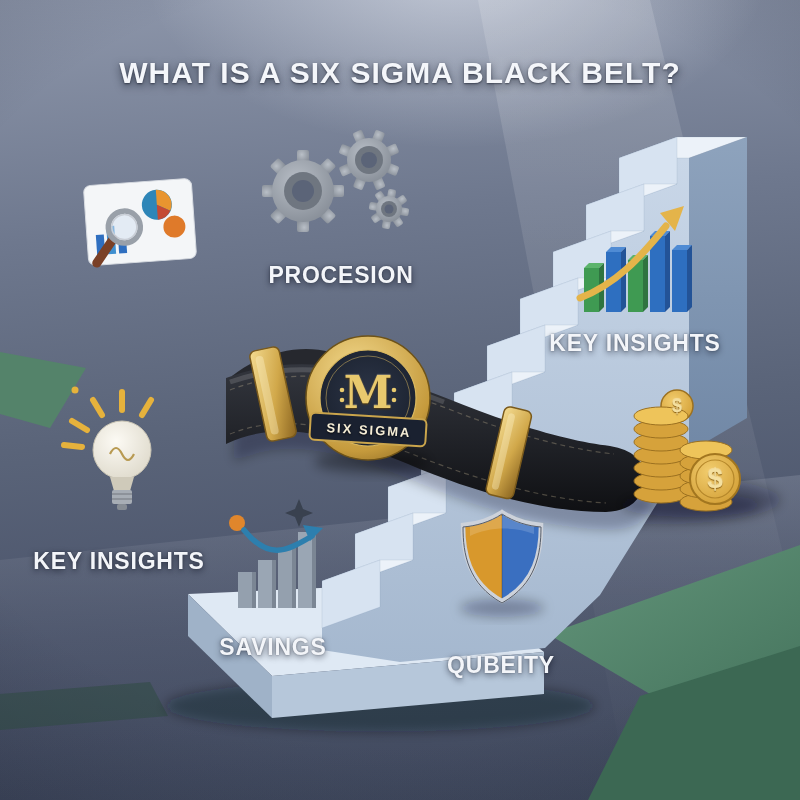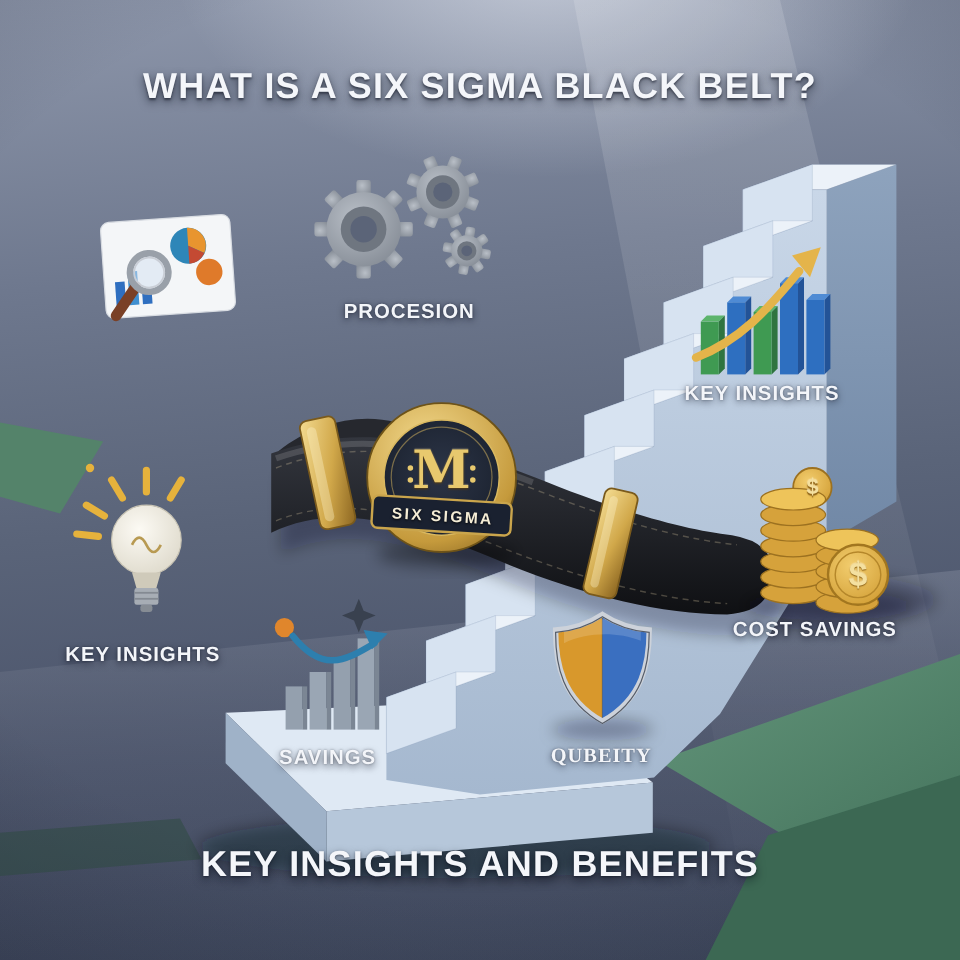--- a/index.html
+++ b/index.html
@@ -7,22 +7,23 @@
     position:relative;width:800px;height:800px;overflow:hidden;
     font-family:"Liberation Sans",sans-serif;
     background:
       radial-gradient(ellipse 520px 300px at 57% -4%, rgba(240,244,252,.55), rgba(240,244,252,0) 60%),
       radial-gradient(ellipse 900px 700px at 50% 45%, rgba(0,0,0,0) 55%, rgba(8,12,26,.38) 100%),
       linear-gradient(175deg,#8d96aa 0%,#6e788e 28%,#5a6479 52%,#4b546b 74%,#414a5f 100%);
   }
   #art{position:absolute;left:0;top:0;}
   .label{
     position:absolute;transform:translateX(-50%);
-    color:#f3f5f9;font-weight:700;font-size:17px;letter-spacing:.8px;white-space:nowrap;
+    color:#f3f5f9;font-weight:700;font-size:23px;letter-spacing:.8px;white-space:nowrap;
     text-shadow:0 2px 6px rgba(8,12,26,.6),0 0 2px rgba(8,12,26,.4);
+    margin-top:12px;
   }
   .title{
     position:absolute;transform:translateX(-50%);
     color:#f4f6fa;font-weight:800;font-size:30px;letter-spacing:1px;white-space:nowrap;
     text-shadow:0 3px 8px rgba(8,12,26,.55),0 1px 2px rgba(8,12,26,.5);
   }
   .monogram{
     position:absolute;transform:translate(-50%,-50%);
     font-family:"DejaVu Serif",serif;font-weight:700;font-size:44px;color:#e8c96e;
     text-shadow:0 1px 2px #5a3f10,0 -1px 1px rgba(255,240,200,.35);
@@ -330,24 +331,22 @@
     <circle cx="715" cy="479" r="19" fill="none" stroke="#b5872a" stroke-width="1.2"></circle>
   </g>
 </svg>
 
 <div class="title" style="left:400px;top:56px;">WHAT IS A SIX SIGMA BLACK BELT?</div>
 
 <div class="label" style="left:341px;top:250px;">PROCESION</div>
 <div class="label" style="left:635px;top:318px;">KEY INSIGHTS</div>
 <div class="label" style="left:119px;top:536px;">KEY INSIGHTS</div>
 <div class="label" style="left:273px;top:622px;">SAVINGS</div>
-<div class="label" style="left:501px;top:620px;font-family:Liberation Serif, serif;">QUBEITY</div>
-<div class="label" style="left:679px;top:515px;">COST SAVINGS</div>
+<div class="label" style="left:501px;top:640px;">QUBEITY</div>
 
 <div class="monogram" style="left:368px;top:392px;">M</div>
 <div class="plaque-text" style="left:369px;top:430px;">SIX SIGMA</div>
 
 <div class="coin-symbol" style="left:715px;top:480px;font-size:28px;">$</div>
 <div class="coin-symbol" style="left:677px;top:407px;font-size:18px;">$</div>
 
-<div class="title" style="left:400px;top:704px;">KEY INSIGHTS AND BENEFITS</div>
 
 </div>
 
 </body></html>

